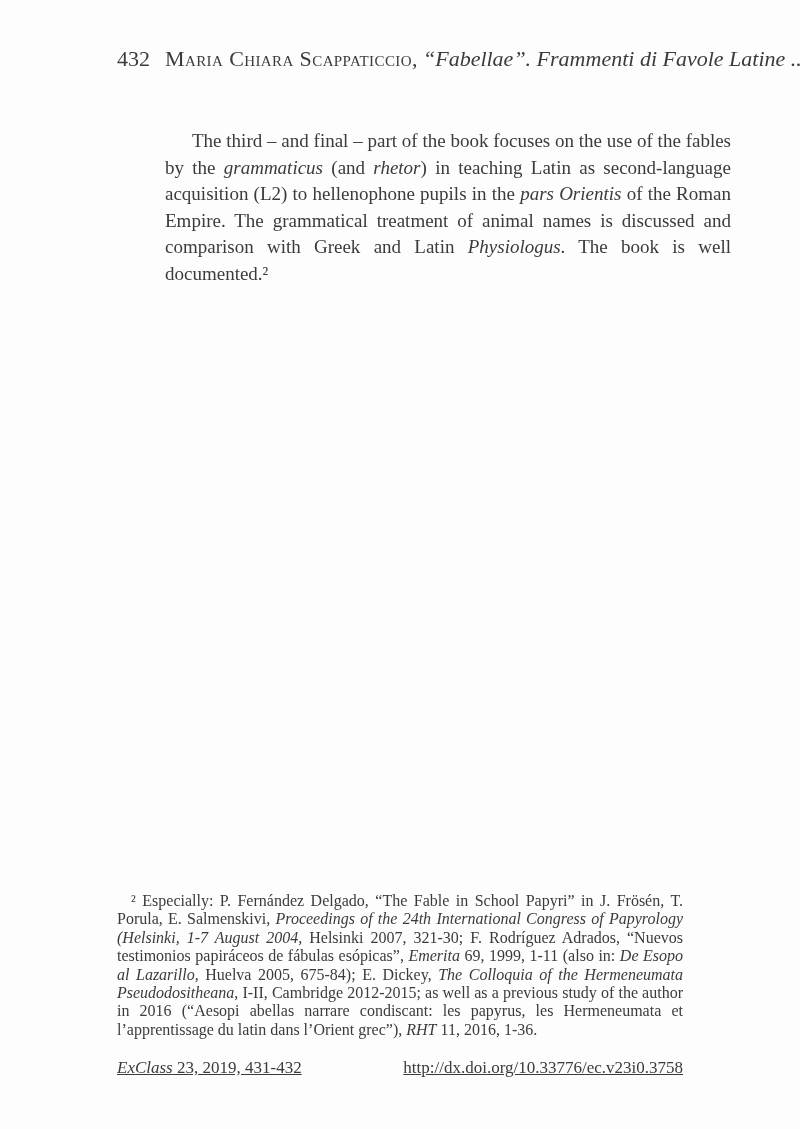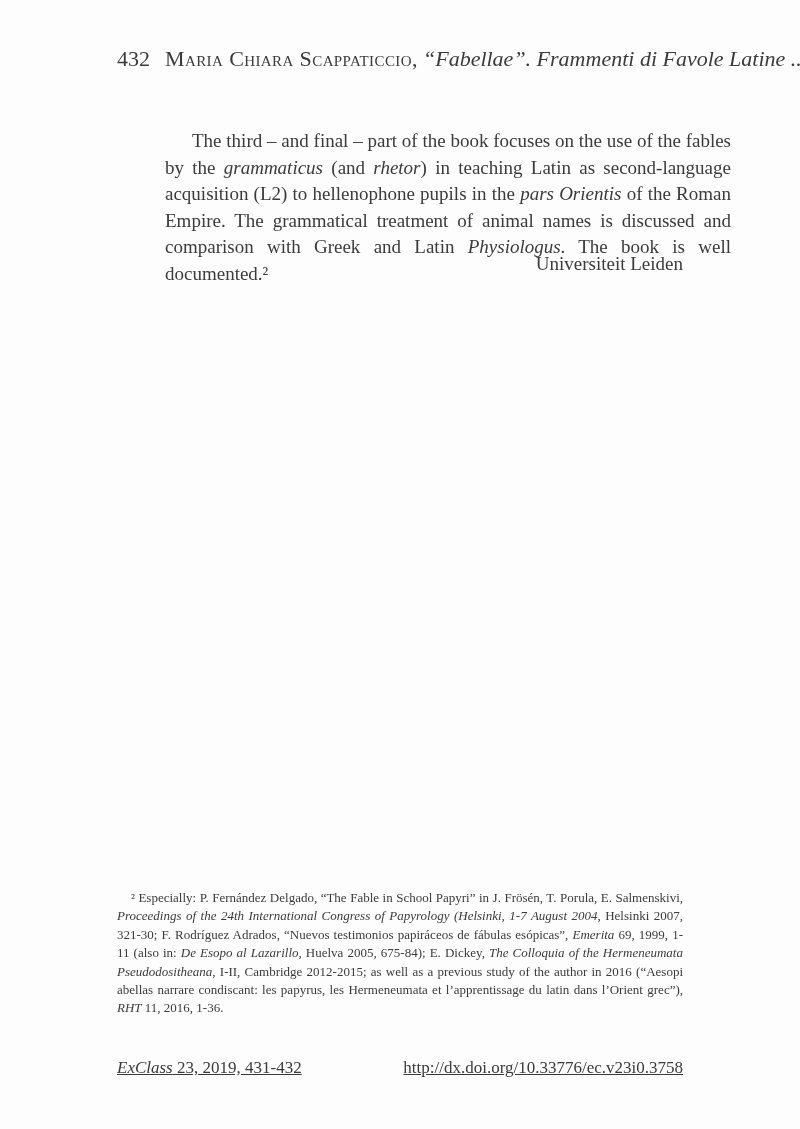--- a/index.html
+++ b/index.html
@@ -51,21 +51,21 @@
     text-align: right;
     font-size: 19px;
     line-height: 28px;
   }
 
   .footnote {
     position: absolute;
     top: 876px;
     left: 117px;
     width: 566px;
-    font-size: 13px;
+    font-size: 16px;
     line-height: 18.4px;
     text-align: justify;
     text-indent: 14px;
   }
 
   .page-footer {
     position: absolute;
     top: 1058px;
     left: 117px;
     right: 117px;
@@ -81,21 +81,20 @@
 
 <div class="page" style="background: rgb(253, 253, 253); color: rgb(59, 59, 59);">
 
   <div class="running-header">
     <span class="page-number">432</span><span><span class="sc">Maria Chiara Scappaticcio</span><span>, </span><span class="it">“Fabellae”. Frammenti di Favole Latine ...</span></span>
   </div>
 
   <p class="review-paragraph"><span>The third – and final – part of the book focuses on the use of the fables by the </span><span class="it">grammaticus</span><span> (and </span><span class="it">rhetor</span><span>) in teaching Latin as second-language acquisition (L2) to hellenophone pupils in the </span><span class="it">pars Orientis</span><span> of the Roman Empire. The grammatical treatment of animal names is discussed and comparison with Greek and Latin </span><span class="it">Physiologus</span><span>. The book is well documented.²</span></p>
 
   <div class="signature-block">
-    <div>Universiteit Leiden</div>
   </div>
 
   <p class="footnote"><span>² Especially: P. Fernández Delgado, “The Fable in School Papyri” in J. Frösén, T. Porula, E. Salmenskivi, </span><span class="it">Proceedings of the 24th International Congress of Papyrology (Helsinki, 1-7 August 2004,</span><span> Helsinki 2007, 321-30; F. Rodríguez Adrados, “Nuevos testimonios papiráceos de fábulas esópicas”, </span><span class="it">Emerita</span><span> 69, 1999, 1-11 (also in: </span><span class="it">De Esopo al Lazarillo</span><span>, Huelva 2005, 675-84); E. Dickey, </span><span class="it">The Colloquia of the Hermeneumata Pseudodositheana</span><span>, I-II, Cambridge 2012-2015; as well as a previous study of the author in 2016 (“Aesopi abellas narrare condiscant: les papyrus, les Hermeneumata et l’apprentissage du latin dans l’Orient grec”), </span><span class="it">RHT</span><span> 11, 2016, 1-36.</span></p>
 
   <div class="page-footer">
     <span><span class="it">ExClass</span><span> 23, 2019, 431-432</span></span>
     <span>http://dx.doi.org/10.33776/ec.v23i0.3758</span>
   </div>
 
 </div>

